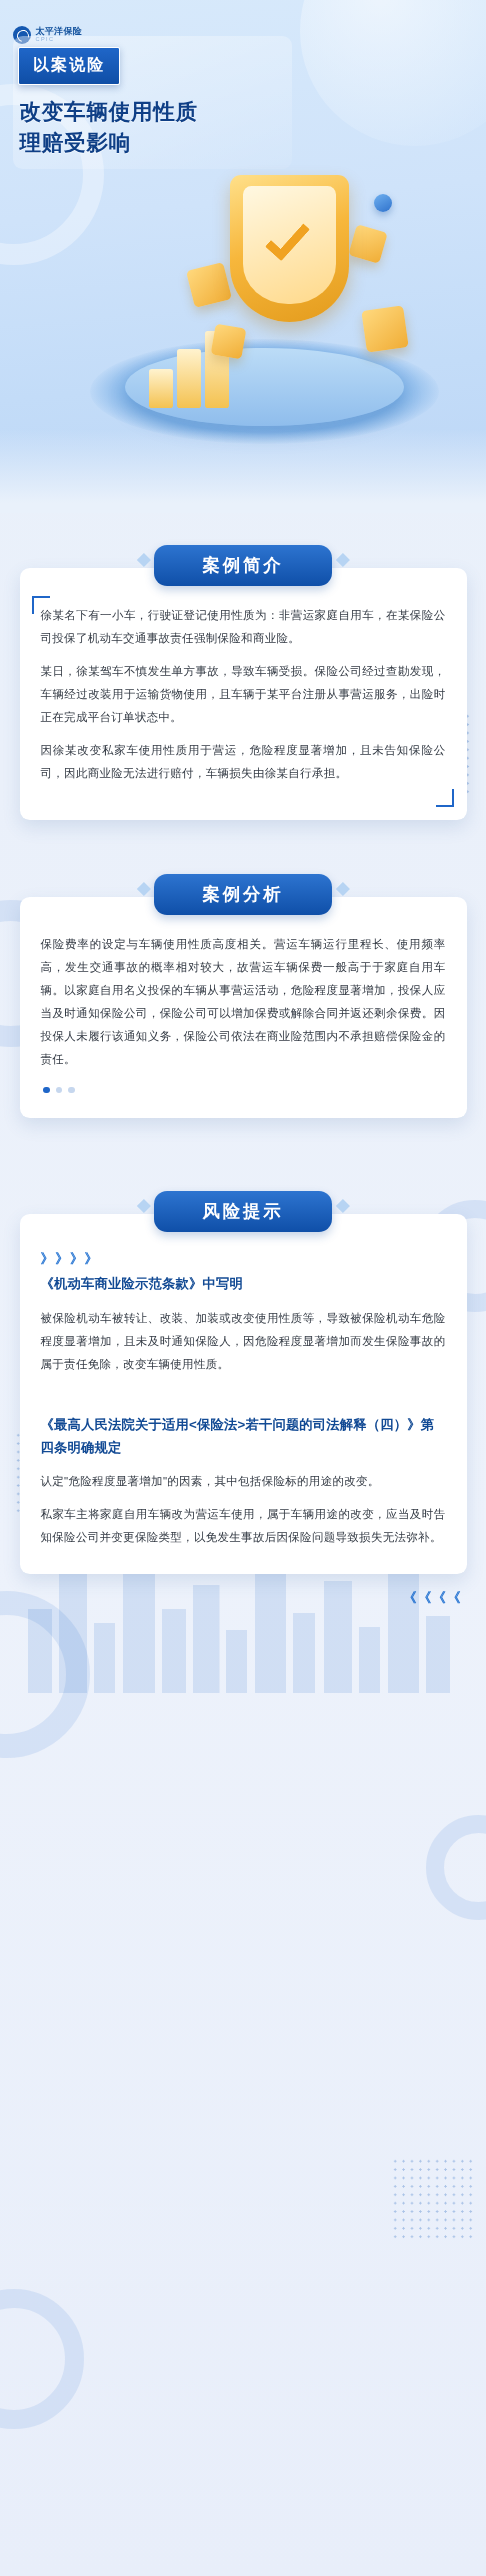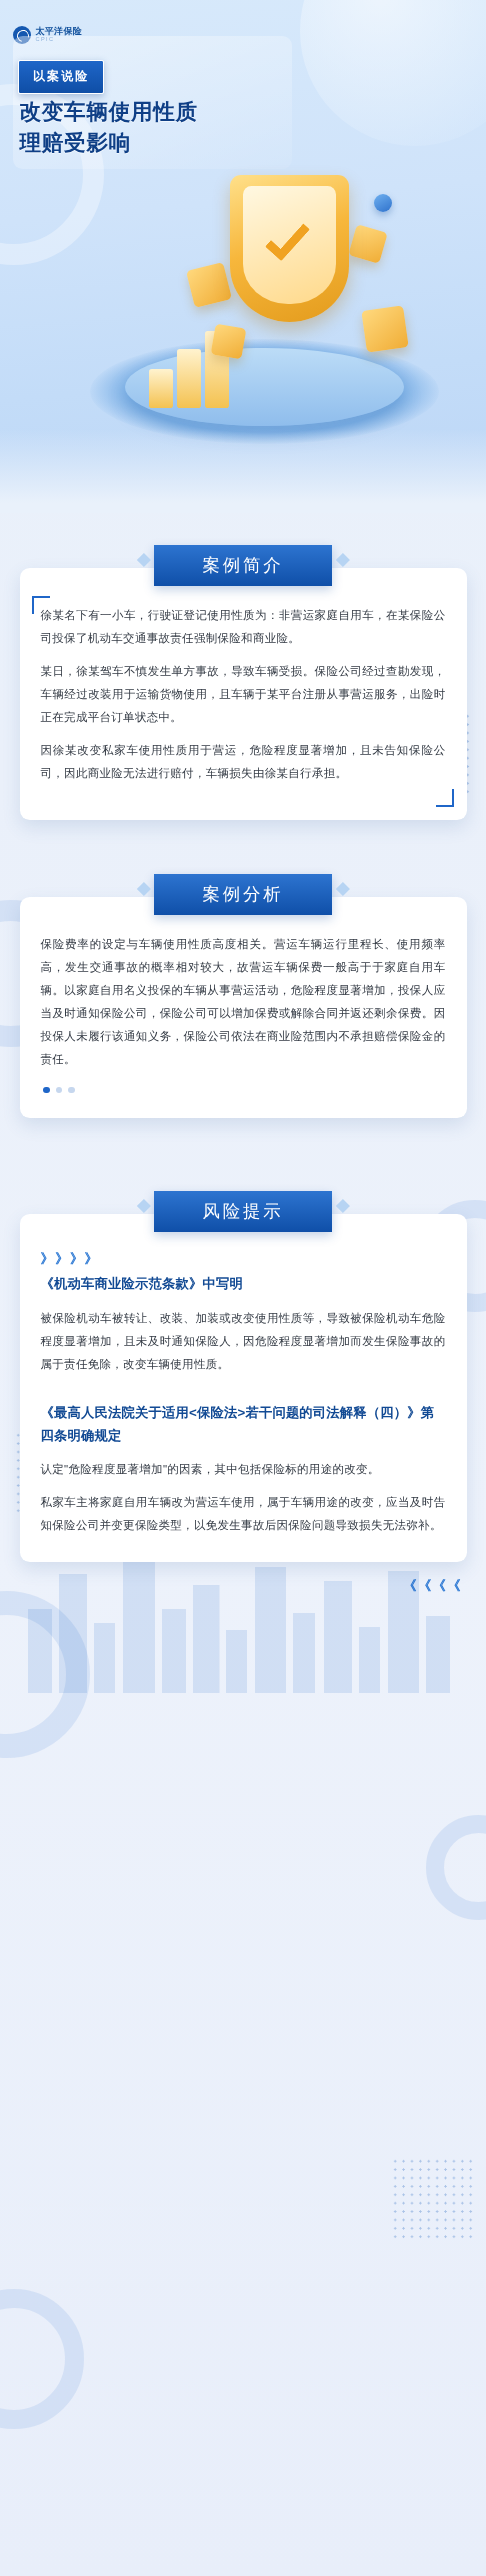--- a/index.html
+++ b/index.html
@@ -75,26 +75,25 @@
     transform: rotate(-30deg);
   }
   .brand-txt { line-height: 1.05; }
   .brand-cn { font-size: 9px; color: #14539e; font-weight: bold; letter-spacing: 0.3px; }
   .brand-en { font-size: 5.6px; color: #3d7cc4; letter-spacing: 1.4px; }
 
   .tagbadge {
     position: absolute; left: 18px; top: 47px;
     background: linear-gradient(180deg, #1f66c8, #0f4ea6);
     color: #fff;
-    font-size: 12px; font-weight: bold; letter-spacing: 2.1px;
+    font-size: 16px; font-weight: bold; letter-spacing: 2.1px;
     padding: 7px 14px 7.7px;
     border: 1.4px solid #ffffff;
     border-radius: 2.1px;
     box-shadow: 0 2.8px 7px rgba(20,70,140,.28);
-    margin-top: 13px;
   }
   .herotitle {
     position: absolute; left: 19.5px; top: 96px;
     color: #0f3f86;
     font-size: 21.6px; font-weight: bold; line-height: 1.45;
     letter-spacing: 0.7px;
     text-shadow: 0 0.7px 0 rgba(255,255,255,.6);
   }
   .hero-card {
     position: absolute; left: 12.6px; top: 36px;
@@ -163,24 +162,24 @@
     background: linear-gradient(180deg, rgba(233,241,251,0), #e9f1fb 88%);
   }
 
   
   .sec-head {
     position: relative;
     width: 178px;
     margin: 0 auto;
     text-align: center;
     color: #fff;
-    font-size: 17.4px; font-weight: normal; letter-spacing: 2.8px;
+    font-size: 17.4px; font-weight: bold; letter-spacing: 2.8px;
     padding: 8.4px 0 9px;
     background: linear-gradient(180deg,#2d74d0,#0f4fa8);
-    border-radius: 0;
+    border-radius: 13px;
     box-shadow: 0 4.2px 9.8px rgba(25,80,160,.25);
     z-index: 3;
   }
   .sec-head::before, .sec-head::after {
     content: "";
     position: absolute; top: 9.8px;
     width: 9.8px; height: 9.8px;
     background: #b7d4f3;
     transform: rotate(45deg);
   }
@@ -224,21 +223,21 @@
   .arrows-r, .arrows-l {
     color: #2f7ad4; font-size: 13.3px; font-weight: bold; letter-spacing: 1.4px;
   }
   .sub-title {
     color: #124a94;
     font-size: 13.3px; font-weight: bold;
     line-height: 1.75;
     letter-spacing: 0.2px;
     margin: 4.2px 0 11px;
   }
-  .sub-title.second { margin-top: 25px; }
+  .sub-title.second { margin-top: 37px; }
 
   .sec-wrap { position: relative; }
   .bg-city {
     position: absolute; left: 0; right: 0; top: 209px; height: 293px;
     opacity: .13;
     pointer-events: none;
     background:
       linear-gradient(to top, #1f66c8 0 0) 28px 209px/24px 84px no-repeat,
       linear-gradient(to top, #1f66c8 0 0) 59px 174px/28px 119px no-repeat,
       linear-gradient(to top, #1f66c8 0 0) 94px 223px/21px 70px no-repeat,

